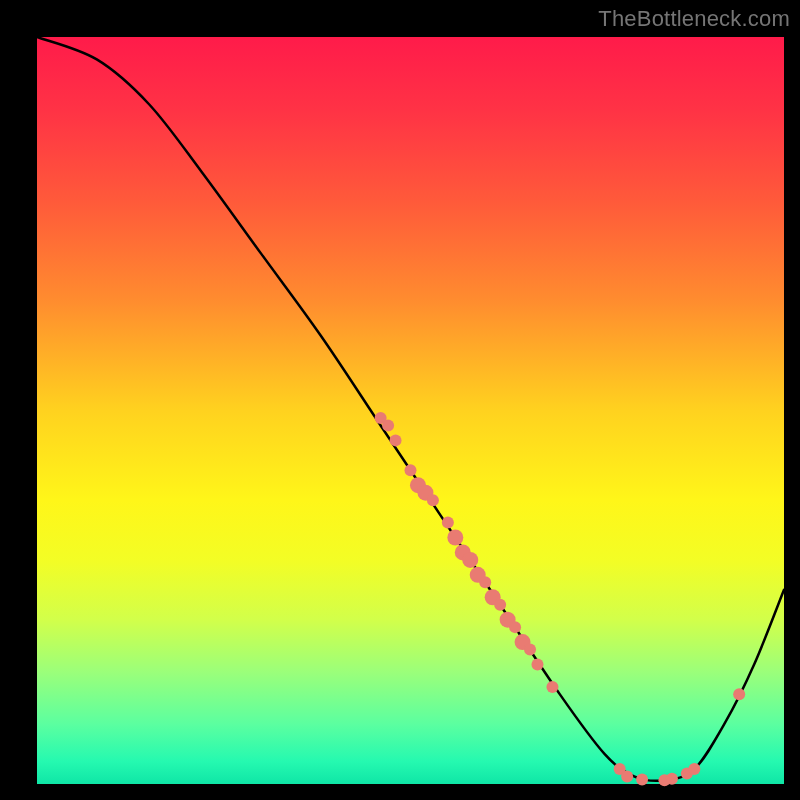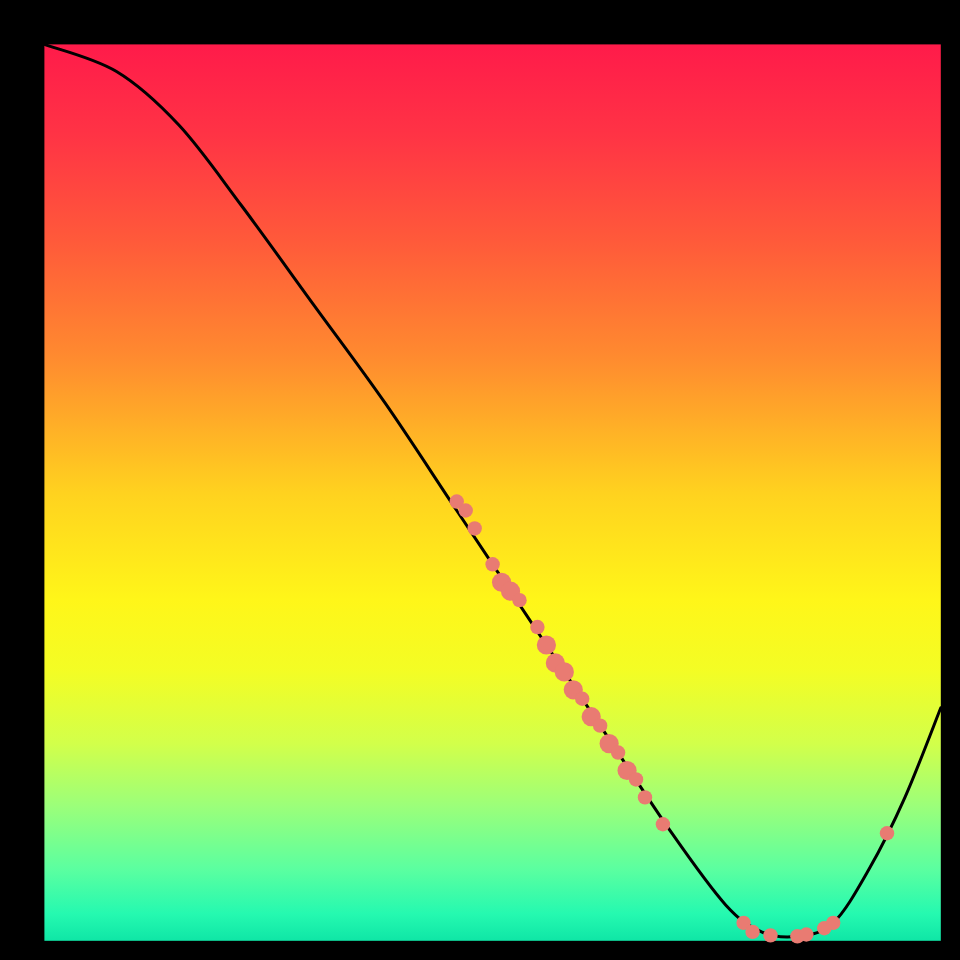--- a/index.html
+++ b/index.html
@@ -53,13 +53,14 @@
       <circle cx="552.43" cy="686.89" r="6" fill="#e97b72"></circle>
       <circle cx="619.66" cy="769.06" r="6" fill="#e97b72"></circle>
       <circle cx="627.13" cy="776.53" r="6" fill="#e97b72"></circle>
       <circle cx="642.07" cy="779.518" r="6" fill="#e97b72"></circle>
       <circle cx="664.48" cy="780.265" r="6" fill="#e97b72"></circle>
       <circle cx="671.9499999999999" cy="778.771" r="6" fill="#e97b72"></circle>
       <circle cx="686.89" cy="773.542" r="6" fill="#e97b72"></circle>
       <circle cx="694.36" cy="769.06" r="6" fill="#e97b72"></circle>
       <circle cx="739.18" cy="694.36" r="6" fill="#e97b72"></circle>
     </svg>
+  <div class="watermark">TheBottleneck.com</div>
 </div>
 
 </body></html>

